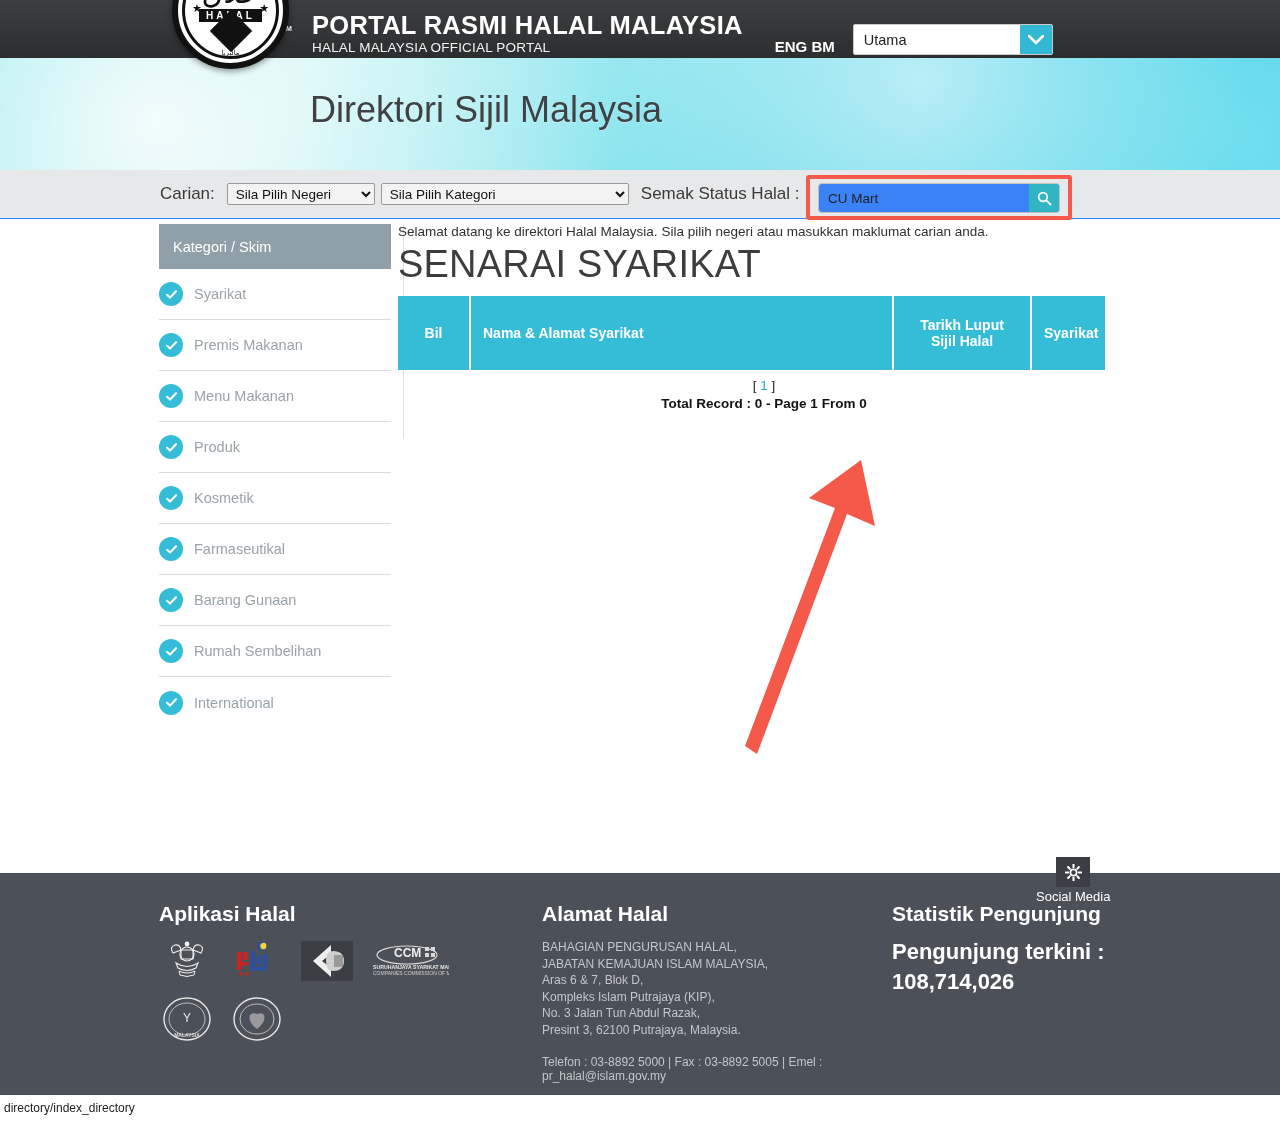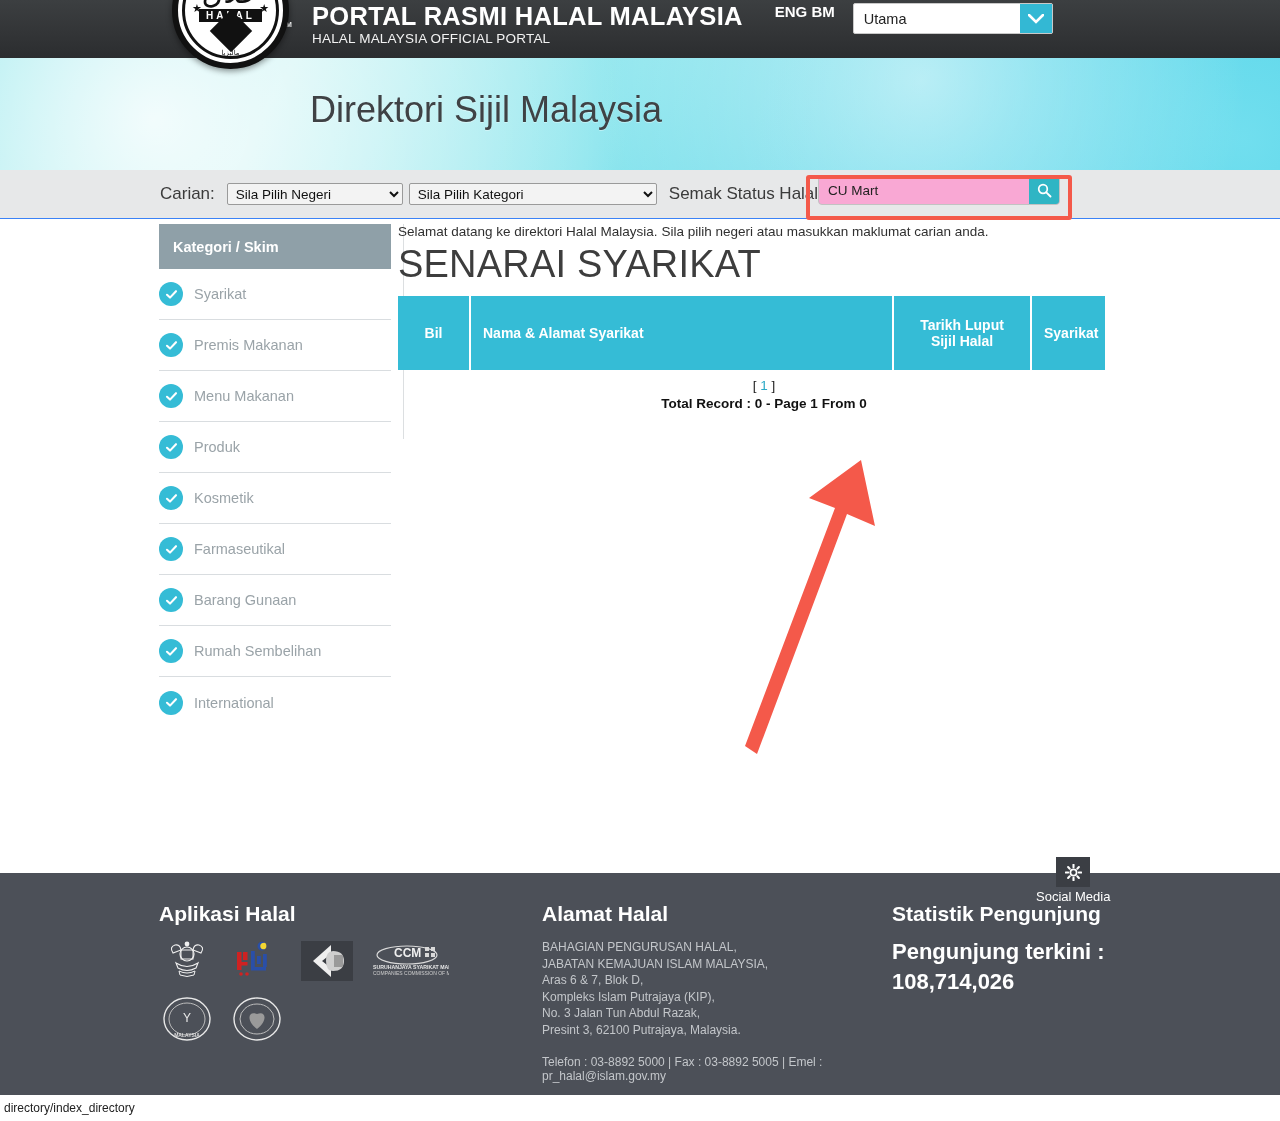--- a/index.html
+++ b/index.html
@@ -12,21 +12,21 @@
     position:relative;
   }
 
   
   .topbar{
     position:relative;
     height:58px;
     background:linear-gradient(180deg,#3c3f41 0%,#333537 55%,#2b2d2f 100%);
     display:flex; align-items:center;
   }
-  .topbar-inner{ display:flex; align-items:flex-start; width:100%; padding-left:160px; }
+  .topbar-inner{ display:flex; align-items:flex-end; width:100%; padding-left:160px; }
   .crest{ width:78px; height:52px; margin-right:6px; position:relative; flex:none; }
   .jakim{ width:52px; height:48px; margin-right:16px; position:relative; flex:none;}
   .title-wrap{ color:#fff; line-height:1.05; }
   .title-main{ font-size:25.5px; font-weight:bold; letter-spacing:.3px; }
   .title-sub{ font-size:13.5px; letter-spacing:.2px; margin-top:2px; color:#f2f2f2; }
   .lang{ color:#fff; font-weight:bold; font-size:15px; margin-left:32px; white-space:nowrap; }
   .navselect{
     margin-left:18px; width:200px; height:31px;
     background:#fff; border:1px solid #c9c9c9; border-radius:2px;
     display:flex; align-items:center; position:relative;
@@ -81,48 +81,48 @@
   .searchbar{
     height:49px; background:#e7e8e9; border-bottom:1px solid #3b82f6;
     display:flex; align-items:center; padding-left:160px; position:relative;
   }
   .carian-label{ font-size:17px; color:#3b3b3b; margin-right:12px; }
   select.ui{
     height:22px; font-size:13.5px; font-family:"Liberation Sans", sans-serif;
     border:1px solid #9a9a9a; background:#f3f3f3; color:#111;
     border-radius:2px; padding-left:4px;
   }
-  #state-select{ width:176px; }
+  #state-select{ width:148px; }
   #cat-select{ width:248px; margin-left:6px; }
   .semak{ font-size:17px; color:#3b3b3b; margin-left:12px; white-space:nowrap;}
   .search-highlight{
     position:absolute; left:806px; top:175px; width:266px; height:45px;
     border:4px solid #f4594a; border-radius:3px; z-index:25;
     pointer-events:none;
   }
   .search-field{
-    position:absolute; left:818px; top:175px; width:242px; height:30px;
-    background:#f9a8d4; border:1px solid #c2c2c2; border-radius:4px;
+    position:absolute; left:818px; top:183px; width:242px; height:30px;
+    background:#3b82f6; border:1px solid #c2c2c2; border-radius:4px;
     display:flex; overflow:hidden;
   }
   .search-field input{
     border:0; outline:0; height:100%; flex:1; padding-left:9px;
     font-size:13.5px; font-family:"Liberation Sans", sans-serif; color:#222;
     background:transparent;
   }
   .search-btn{
     width:30px; height:28px; background:#2fb5c4; border:0; cursor:pointer;
     display:flex; align-items:center; justify-content:center; margin-right:0;
   }
 
   
   .content{ position:relative; height:632px; background:#fff; }
   .sidebar{ position:absolute; left:159px; top:5px; width:232px; }
   .kategori-head{
-    background:#8fa0a8; color:#fff; font-weight:bold; font-size:14.5px;
+    background:#8fa0a8; color:#fff; font-weight:normal; font-size:14.5px;
     height:45px; display:flex; align-items:center; padding-left:14px;
   }
   .cat-item{
     height:51px; display:flex; align-items:center;
     border-bottom:1px solid #d9dde0; cursor:pointer;
   }
   .cat-item:last-child{ border-bottom:none; }
   .check{
     width:24px; height:24px; border-radius:50%; background:#35bcd6;
     display:flex; align-items:center; justify-content:center; flex:none; margin-right:11px;

